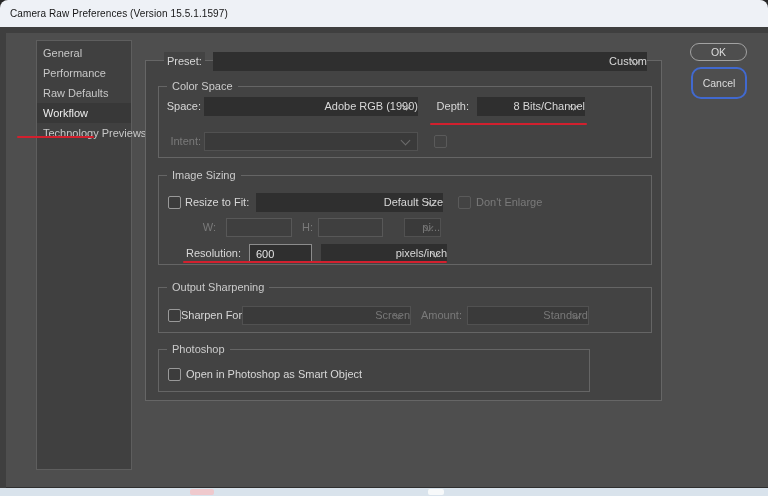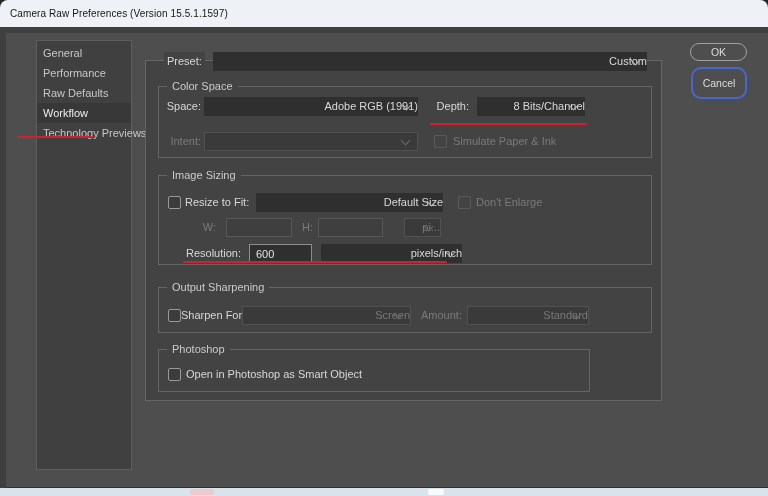--- a/index.html
+++ b/index.html
@@ -86,35 +86,34 @@
   <span class="lbl" style="left:164px;top:52px;background:var(--panel-bg,#434343);padding:0 3px;">Preset:</span>
   <div class="dd" style="left:213px;top:52px;width:434px;">
     <span class="dd-text">Custom</span>
     <span class="chev"></span>
   </div>
 
   <div class="section" style="left:158px;top:86px;width:494px;height:72px;">
     <span class="section-title">Color Space</span>
     <span class="lbl r" style="left:0;top:10px;width:42px;">Space:</span>
     <div class="dd" style="left:45px;top:10px;width:214px;">
-      <span class="dd-text">Adobe RGB (1991)</span>
+      <span class="dd-text">Adobe RGB (1990)</span>
       <span class="chev"></span>
     </div>
     <span class="lbl r" style="left:275px;top:10px;width:35px;">Depth:</span>
     <div class="dd" style="left:318px;top:10px;width:108px;">
       <span class="dd-text">8 Bits/Channel</span>
       <span class="chev"></span>
     </div>
     <span class="lbl r dim" style="left:0;top:45px;width:42px;">Intent:</span>
     <div class="dd disabled" style="left:45px;top:45px;width:214px;">
       <span class="dd-text"></span>
       <span class="chev"></span>
     </div>
     <span class="cb disabled" style="left:275px;top:48px;"></span>
-    <span class="lbl dim" style="left:294px;top:45px;">Simulate Paper &amp; Ink</span>
   </div>
   <div class="annot" style="left:430px;top:123px;width:157px;"></div>
 
   <div class="section" style="left:158px;top:175px;width:494px;height:90px;">
     <span class="section-title">Image Sizing</span>
     <span class="cb" style="left:9px;top:20px;"></span>
     <span class="lbl" style="left:26px;top:17px;">Resize to Fit:</span>
     <div class="dd" style="left:97px;top:17px;width:187px;">
       <span class="dd-text">Default Size</span>
       <span class="chev"></span>
@@ -126,21 +125,21 @@
     <input class="txt disabled" disabled="" style="left: 67px; top: 42px; width: 66px;" value="">
     <span class="lbl r dim" style="left:140px;top:42px;width:14px;">H:</span>
     <input class="txt disabled" disabled="" style="left: 159px; top: 42px; width: 65px;" value="">
     <div class="dd disabled" style="left:245px;top:42px;width:37px;">
       <span class="dd-text">pi...</span>
       <span class="chev"></span>
     </div>
 
     <span class="lbl" style="left:27px;top:68px;">Resolution:</span>
     <input class="txt" style="left: 90px; top: 68px; width: 63px;" value="600">
-    <div class="dd" style="left:162px;top:68px;width:141px;">
+    <div class="dd" style="left:162px;top:68px;width:126px;">
       <span class="dd-text">pixels/inch</span>
       <span class="chev"></span>
     </div>
   </div>
   <div class="annot" style="left:183px;top:261px;width:264px;"></div>
 
   <div class="section" style="left:158px;top:287px;width:494px;height:46px;">
     <span class="section-title">Output Sharpening</span>
     <span class="cb" style="left:9px;top:21px;"></span>
     <span class="lbl" style="left:22px;top:18px;">Sharpen For:</span>

